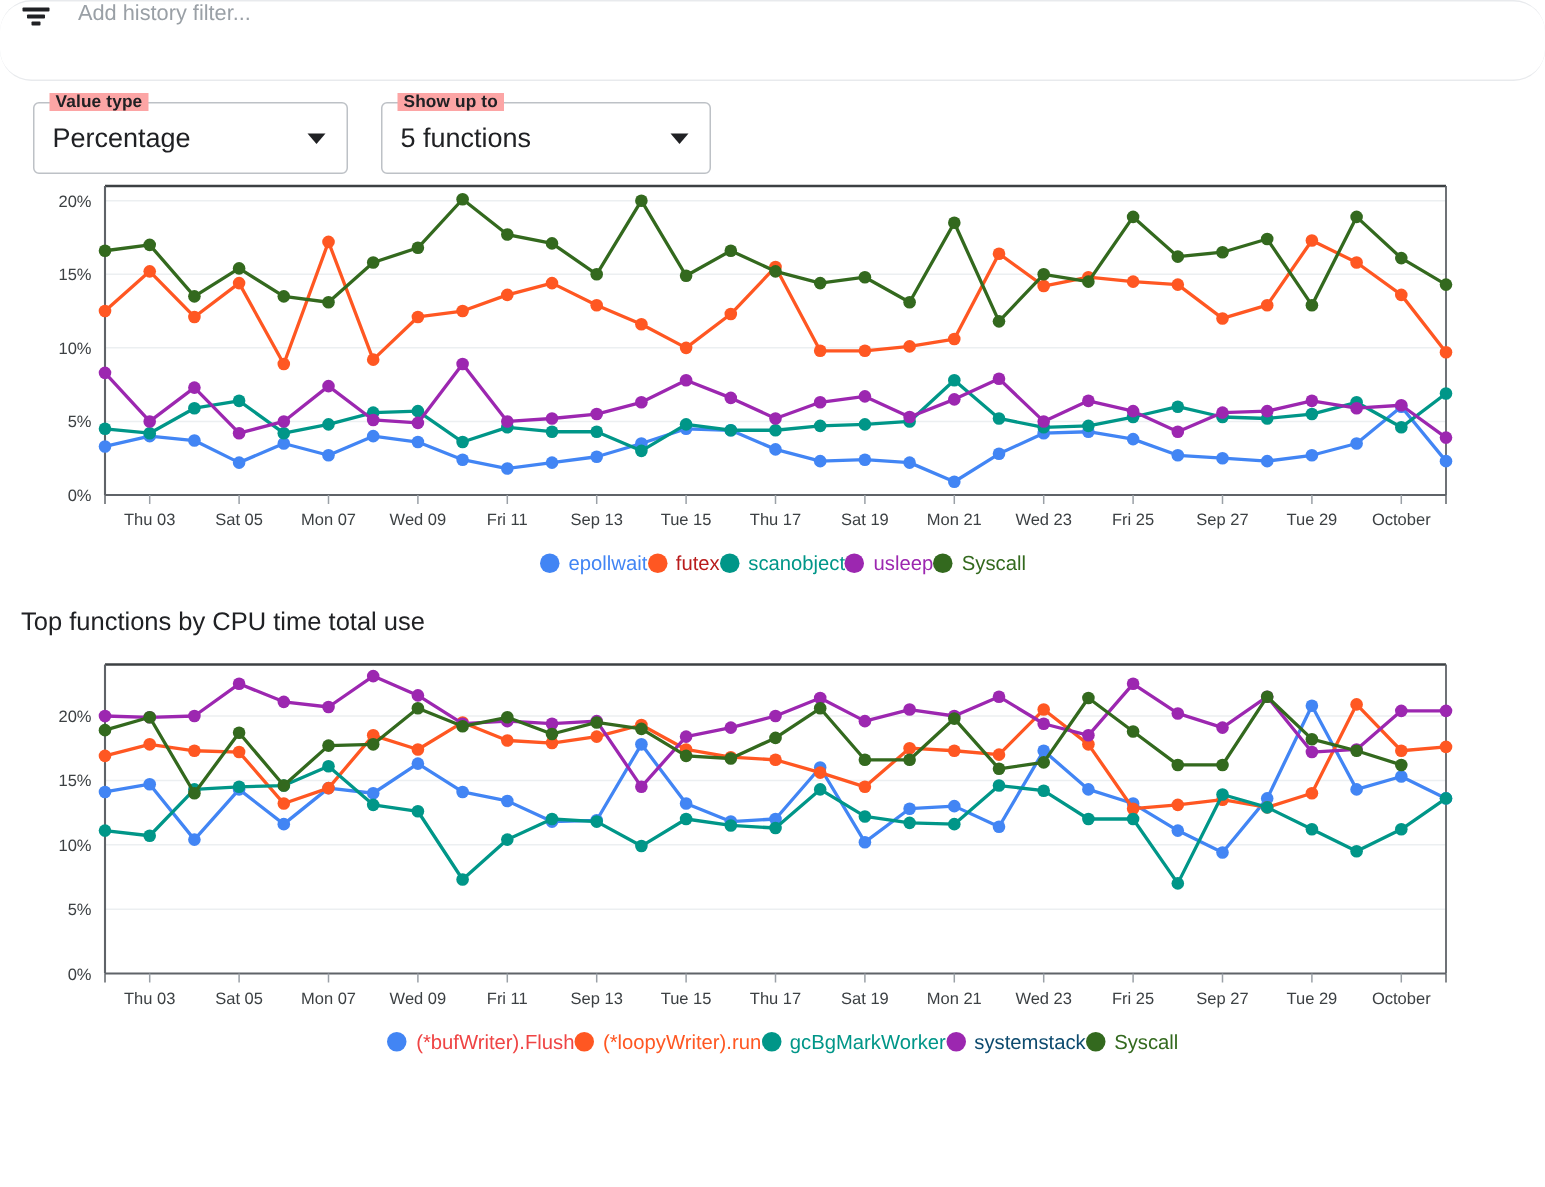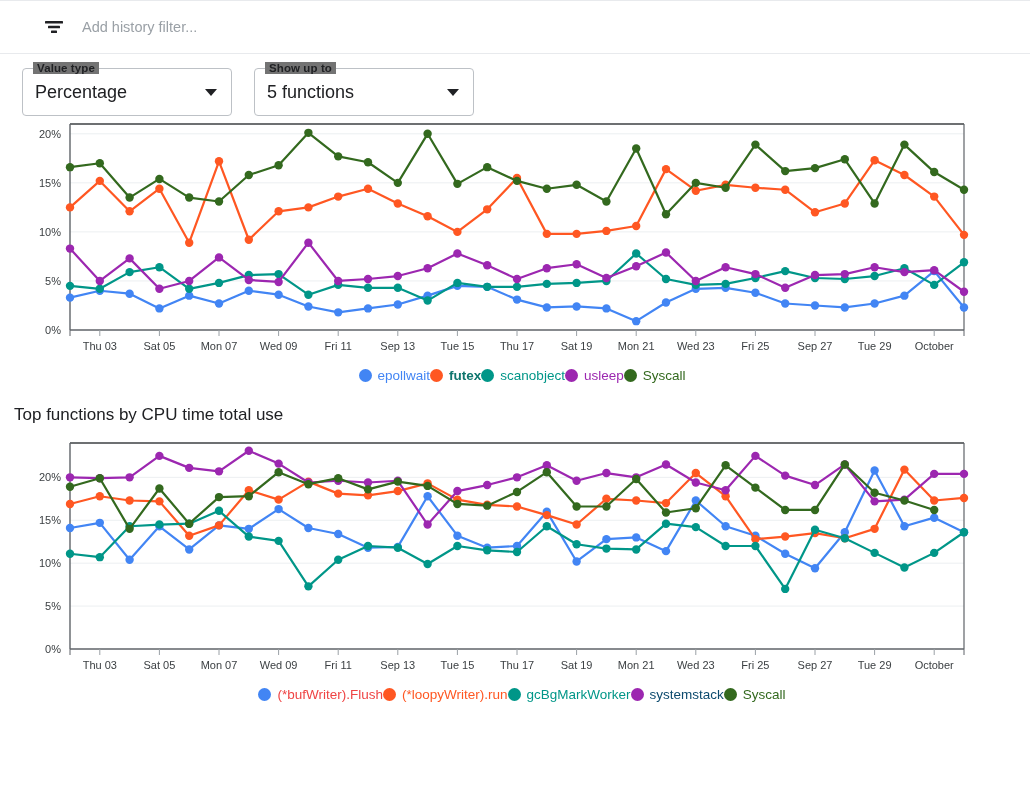--- a/index.html
+++ b/index.html
@@ -12,22 +12,23 @@
     overflow: hidden;
   }
 
   
   .filter-bar {
     position: relative;
     height: 54px;
     border-top: 1px solid #e8eaed;
     border-bottom: 1px solid #e8eaed;
     display: flex;
-    align-items: center;
-    padding-left: 44px;
+    align-items: flex-start;
+    padding-left: 14px;
+    border-radius: 21px;
   }
   .filter-icon { width: 20px; height: 20px; flex: 0 0 20px; margin-right: 18px; }
   .filter-input {
     border: none; outline: none; background: transparent;
     font-family: "Liberation Sans", sans-serif;
     font-size: 14.5px; color: #5f6368;
     width: 420px; padding: 0;
   }
   .filter-input::placeholder { color: #9aa0a6; }
 
@@ -36,21 +37,21 @@
   .select-field {
     position: relative;
     width: 210px; height: 48px;
     border: 1px solid #bdc1c6; border-radius: 4px;
     display: flex; align-items: center;
     padding: 0 12px;
   }
   .select-field:nth-child(2) { width: 220px; }
   .select-label {
     position: absolute; top: -7px; left: 10px;
-    background: #737373; padding: 0 4px;
+    background: #fca5a5; padding: 0 4px;
     font-size: 11.5px; font-weight: bold; color: #202124;
     letter-spacing: 0.1px;
   }
   .select-value { font-size: 18px; color: #202124; }
   .select-arrow {
     position: absolute; right: 14px; top: 50%;
     margin-top: -3px;
     width: 0; height: 0;
     border-left: 6px solid transparent;
     border-right: 6px solid transparent;
@@ -329,21 +330,21 @@
         </g>
       </svg>
   </div>
   <div class="legend" id="legend-0">
       <div class="legend-item">
         <span class="legend-dot" style="background: rgb(66, 133, 244);"></span>
         <span class="legend-label" style="color: rgb(66, 133, 244);">epollwait</span>
       </div>
       <div class="legend-item">
         <span class="legend-dot" style="background: rgb(255, 87, 34);"></span>
-        <span class="legend-label" style="color: #0f766e; font-weight: bold;">futex</span>
+        <span class="legend-label" style="color: #b91c1c;">futex</span>
       </div>
       <div class="legend-item">
         <span class="legend-dot" style="background: rgb(0, 150, 136);"></span>
         <span class="legend-label" style="color: rgb(0, 150, 136);">scanobject</span>
       </div>
       <div class="legend-item">
         <span class="legend-dot" style="background: rgb(156, 39, 176);"></span>
         <span class="legend-label" style="color: rgb(156, 39, 176);">usleep</span>
       </div>
       <div class="legend-item">

